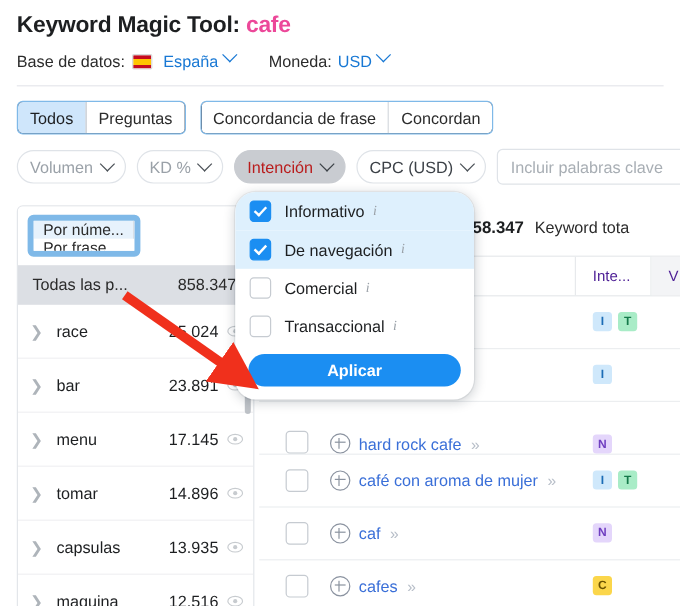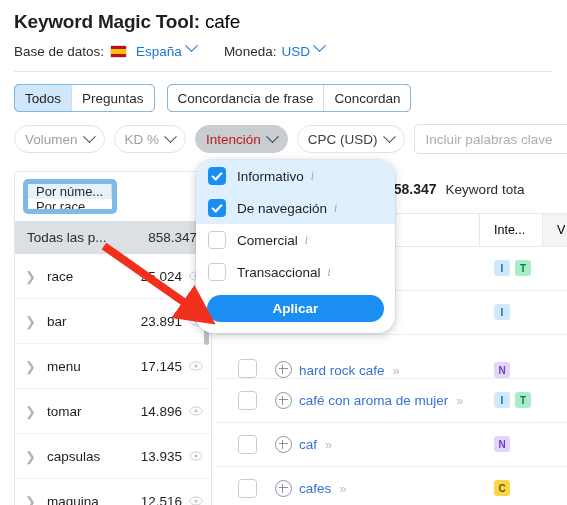--- a/index.html
+++ b/index.html
@@ -8,21 +8,21 @@
     background:#ffffff;
     font-family:"Liberation Sans", sans-serif;
     -webkit-font-smoothing:antialiased;
     color:#242424;
   }
   #app{position:relative;width:567px;height:505px;overflow:hidden;background:#fff;}
 
   
   .header{padding:10px 14px 0 14px;background:#fff;}
   .page-title{font-size:19px;font-weight:bold;color:#1d1f21;letter-spacing:-0.2px;line-height:24px;}
-  .page-title .kw{color:#000000;font-weight:normal;margin-top:32px;}
+  .page-title .kw{color:#ec4899;font-weight:bold;margin-top:32px;}
   .meta-row{display:flex;align-items:center;margin-top:10px;font-size:13.5px;color:#2b2b2b;}
   .meta-lbl{color:#2b2b2b;}
   .meta-val{color:#1878d4;margin-left:5px;}
   .flag{display:inline-block;width:15px;height:11px;border-radius:1.5px;margin:0 4px 0 6px;
         background:linear-gradient(to bottom,#c60b1e 0 25%,#ffc400 25% 75%,#c60b1e 75% 100%);
         position:relative;top:1px;border:0.5px solid #d9d9d9;}
   .caret{display:inline-block;margin-left:5px;width:8px;height:8px;border-right:1.6px solid #1878d4;
          border-bottom:1.6px solid #1878d4;transform:rotate(45deg) translate(-2px,-2px);}
   .meta-group{display:flex;}
   .meta-group.second{margin-left:28px;}
@@ -76,21 +76,21 @@
 
   
   .right-area{position:absolute;left:216px;top:171px;right:0;bottom:0;}
   .totals{display:flex;align-items:baseline;font-size:13.5px;color:#2b2b2b;padding:6px 0 0 0;
           white-space:nowrap;position:absolute;left:170px;top:4px;}
   .totals b{font-weight:bold;color:#1d1f21;font-size:14px;}
   .totals .lbl{margin-left:9px;}
 
   .thead{position:absolute;left:0;top:42px;right:0;height:32px;display:flex;align-items:center;
          background:#fff;border-top:1px solid #e7e9ec;border-bottom:1px solid #e7e9ec;}
-  .th{font-size:12.5px;color:#000000;}
+  .th{font-size:12.5px;color:#4c1d95;}
   .th.intent{position:absolute;left:278px;}
   .th.vol{position:absolute;left:341px;}
   .th-sep{position:absolute;top:0;bottom:0;width:1px;background:#e7e9ec;}
   .th-shade{position:absolute;top:0;bottom:0;background:#f3f4f6;}
 
   .trow{position:absolute;left:0;right:0;height:44px;border-bottom:1px solid #eceef0;display:flex;align-items:center;}
   .cb{width:17px;height:17px;border:1px solid #c6cbd1;border-radius:3.5px;background:#fff;margin-left:22px;flex:0 0 17px;}
   .plus{width:15px;height:15px;border:1.3px solid #8b93a0;border-radius:50%;margin-left:18px;
         position:relative;flex:0 0 15px;}
   .plus::before,.plus::after{content:"";position:absolute;background:#8b93a0;}
@@ -178,21 +178,21 @@
     </div>
     <div class="pill input">
       <span>Incluir palabras clave</span>
     </div>
   </div>
 
   <div class="left-panel">
     <div class="seg-row">
       <div class="seg sel">
         <div class="seg-btn active">Por núme...</div>
-        <div class="seg-btn">Por race...</div>
+        <div class="seg-btn">Por frase...</div>
       </div>
     </div>
 
     <div class="all-row">
       <span>Todas las p...</span>
       <span class="num">858.347</span>
     </div>
 
     <div>
       <div class="kw-row">

